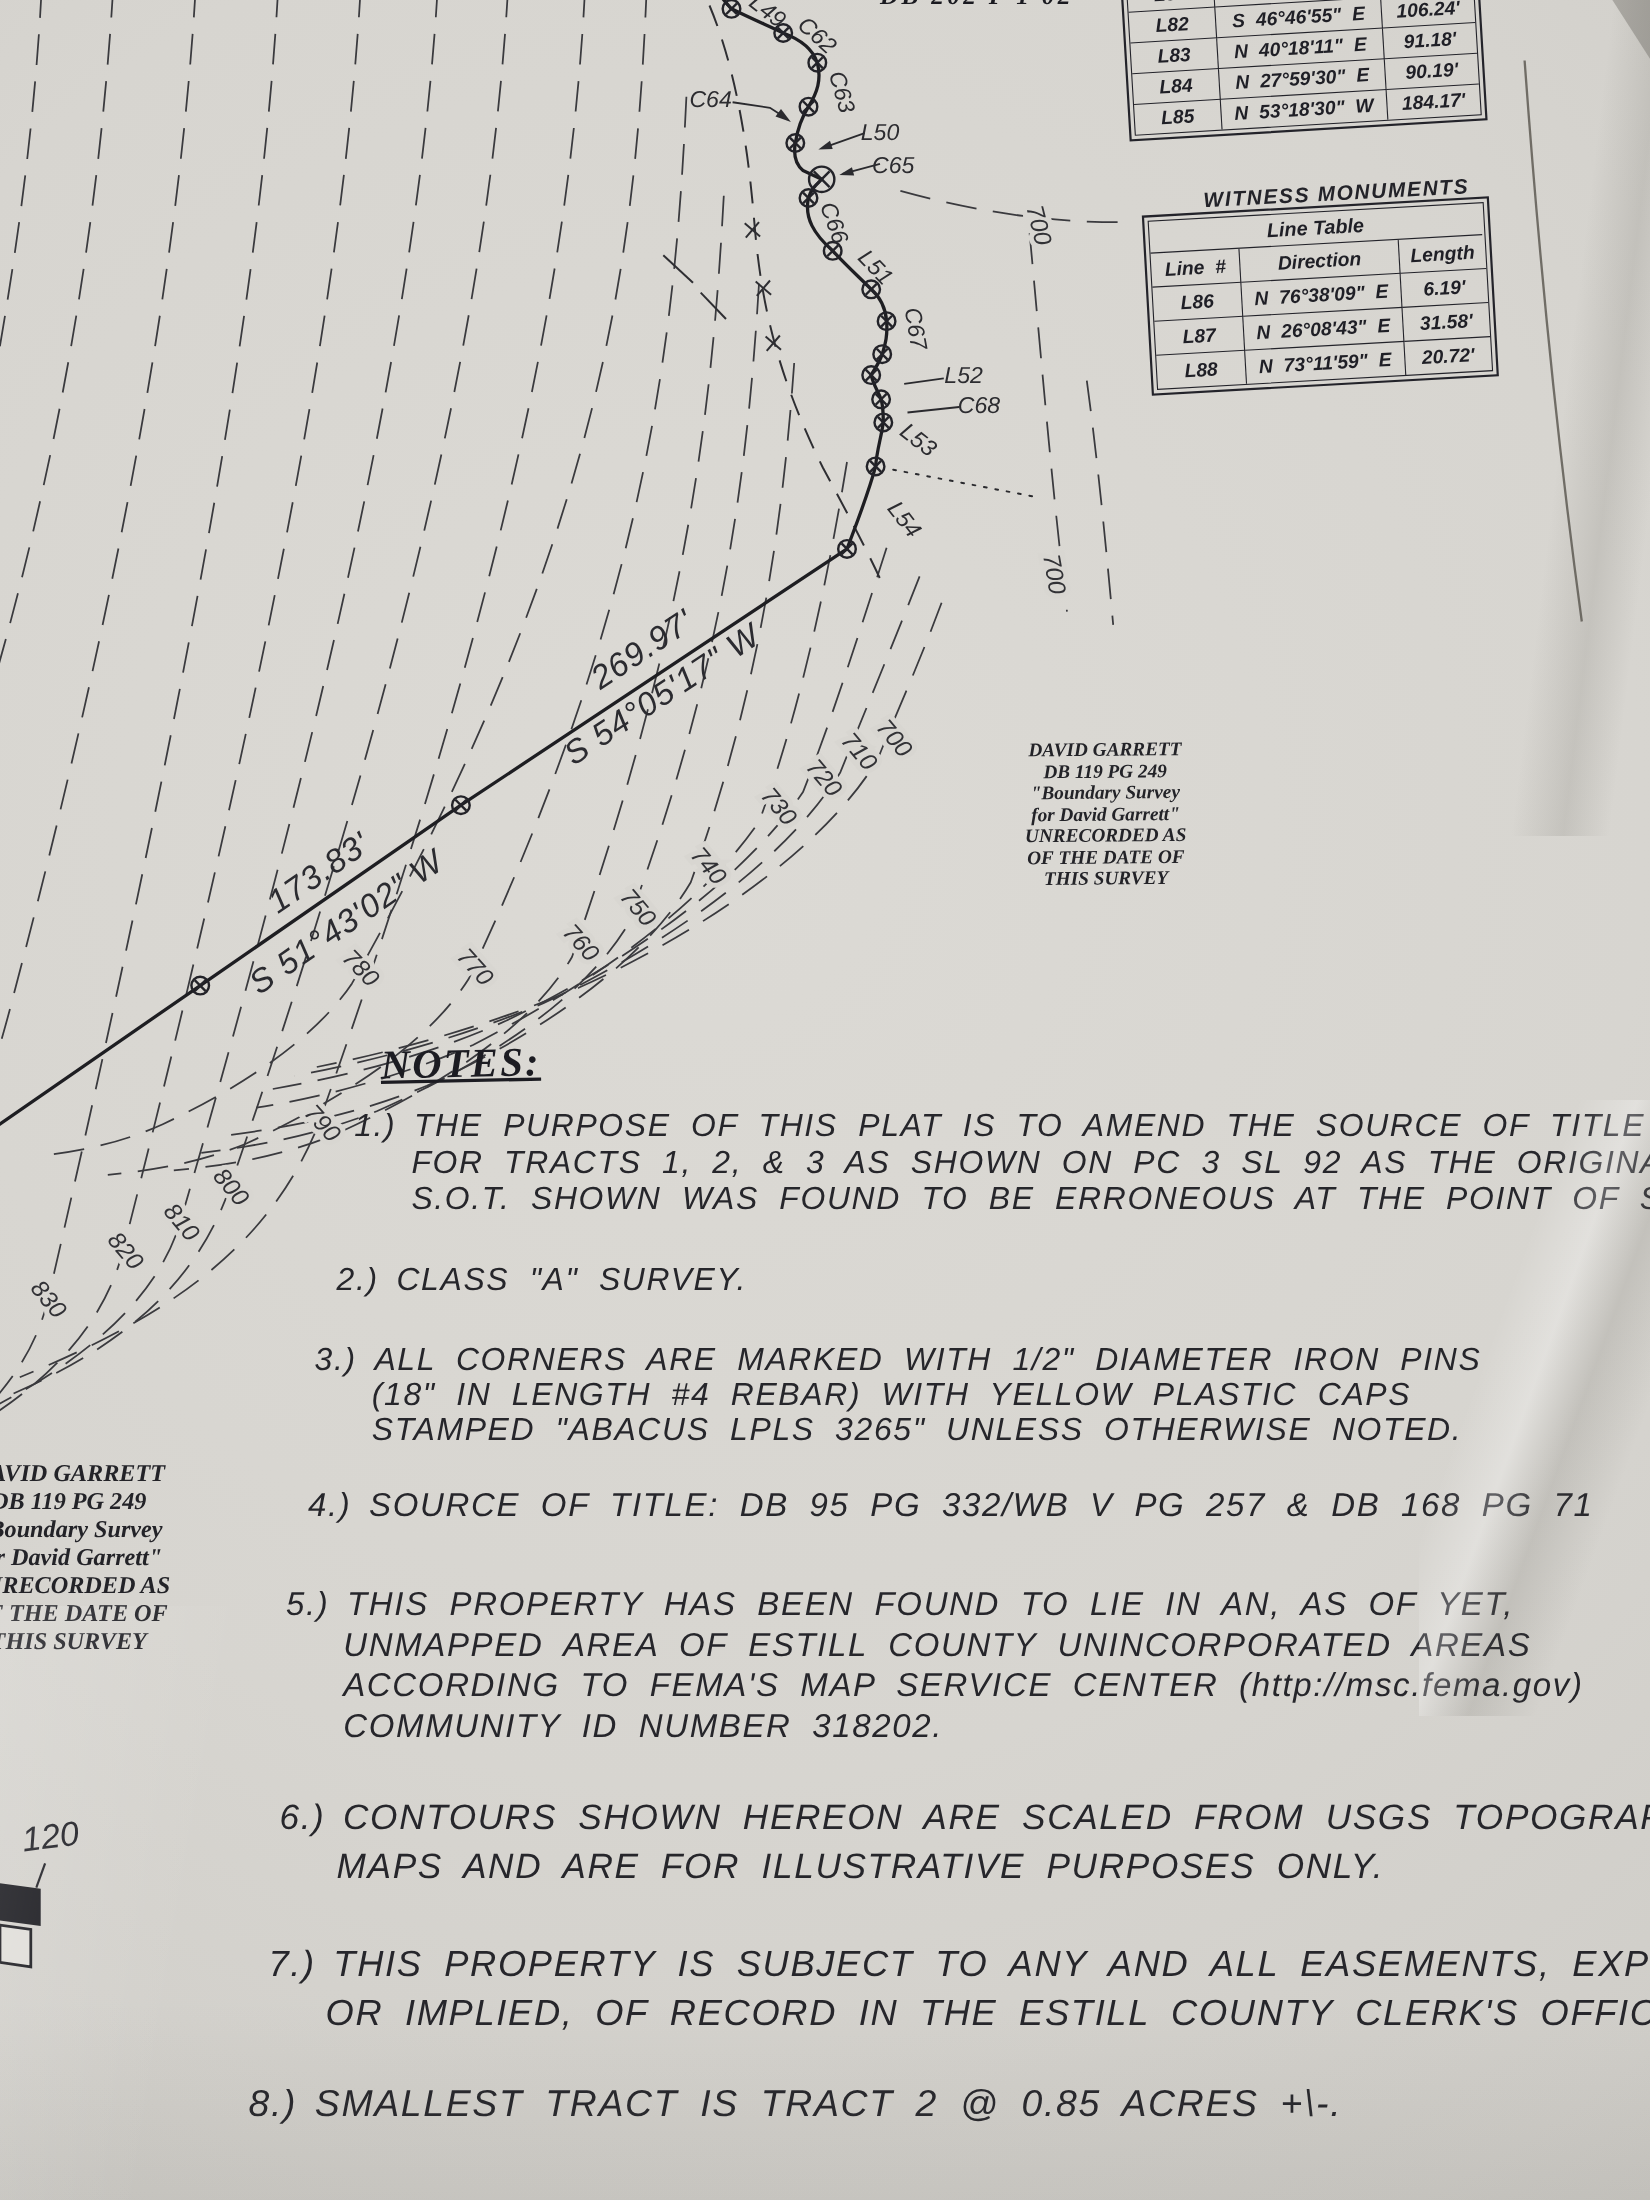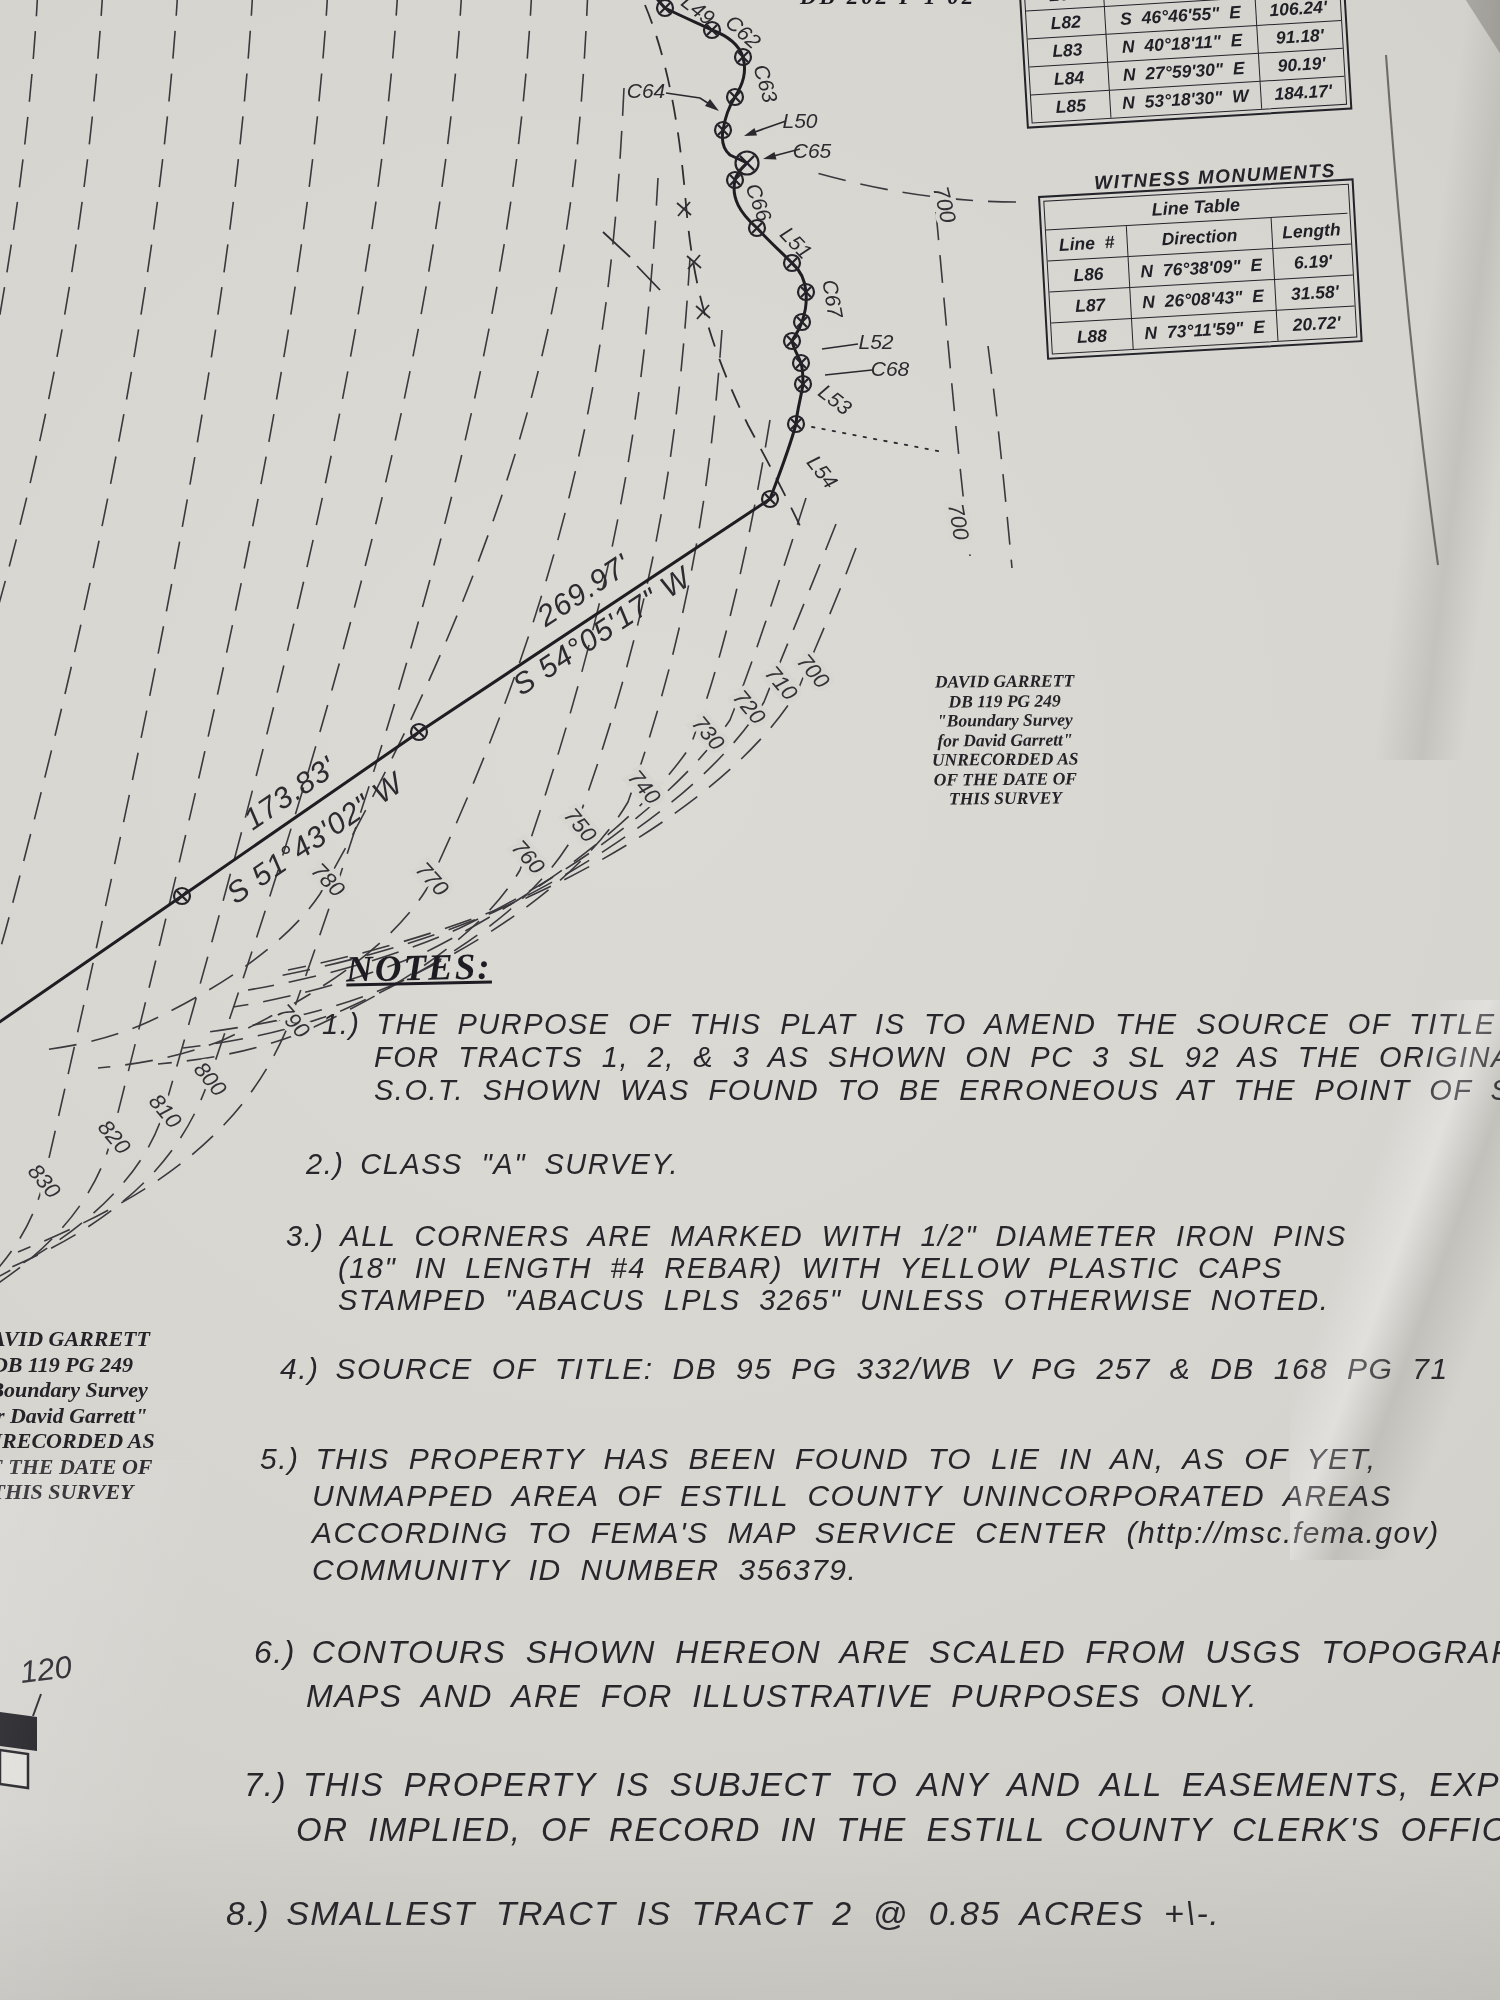--- a/index.html
+++ b/index.html
@@ -366,21 +366,21 @@
         <div class="cont">(18" IN LENGTH #4 REBAR) WITH YELLOW PLASTIC CAPS</div>
         <div class="cont">STAMPED "ABACUS LPLS 3265" UNLESS OTHERWISE NOTED.</div>
       </div>
       <div class="note" style="left: 280px; top: 1352px; font-size: 30px; line-height: 34px;">
         <div class="first"><span class="num">4.)</span><span>SOURCE OF TITLE: DB 95 PG 332/WB V PG 257 &amp; DB 168 PG 71</span></div>
       </div>
       <div class="note" style="left: 260px; top: 1440px; font-size: 30px; line-height: 37px;">
         <div class="first"><span class="num">5.)</span><span>THIS PROPERTY HAS BEEN FOUND TO LIE IN AN, AS OF YET,</span></div>
         <div class="cont">UNMAPPED AREA OF ESTILL COUNTY UNINCORPORATED AREAS</div>
         <div class="cont">ACCORDING TO FEMA'S MAP SERVICE CENTER (http://msc.fema.gov)</div>
-        <div class="cont">COMMUNITY ID NUMBER 356379.</div>
+        <div class="cont">COMMUNITY ID NUMBER 318202.</div>
       </div>
       <div class="note" style="left: 254px; top: 1630px; font-size: 32px; line-height: 44px;">
         <div class="first"><span class="num">6.)</span><span>CONTOURS SHOWN HEREON ARE SCALED FROM USGS TOPOGRAPHIC</span></div>
         <div class="cont">MAPS AND ARE FOR ILLUSTRATIVE PURPOSES ONLY.</div>
       </div>
       <div class="note" style="left: 244px; top: 1762px; font-size: 33px; line-height: 45px;">
         <div class="first"><span class="num">7.)</span><span>THIS PROPERTY IS SUBJECT TO ANY AND ALL EASEMENTS, EXPRESS</span></div>
         <div class="cont">OR IMPLIED, OF RECORD IN THE ESTILL COUNTY CLERK'S OFFICE.</div>
       </div>
       <div class="note" style="left: 226px; top: 1893px; font-size: 34px; line-height: 40px;">

